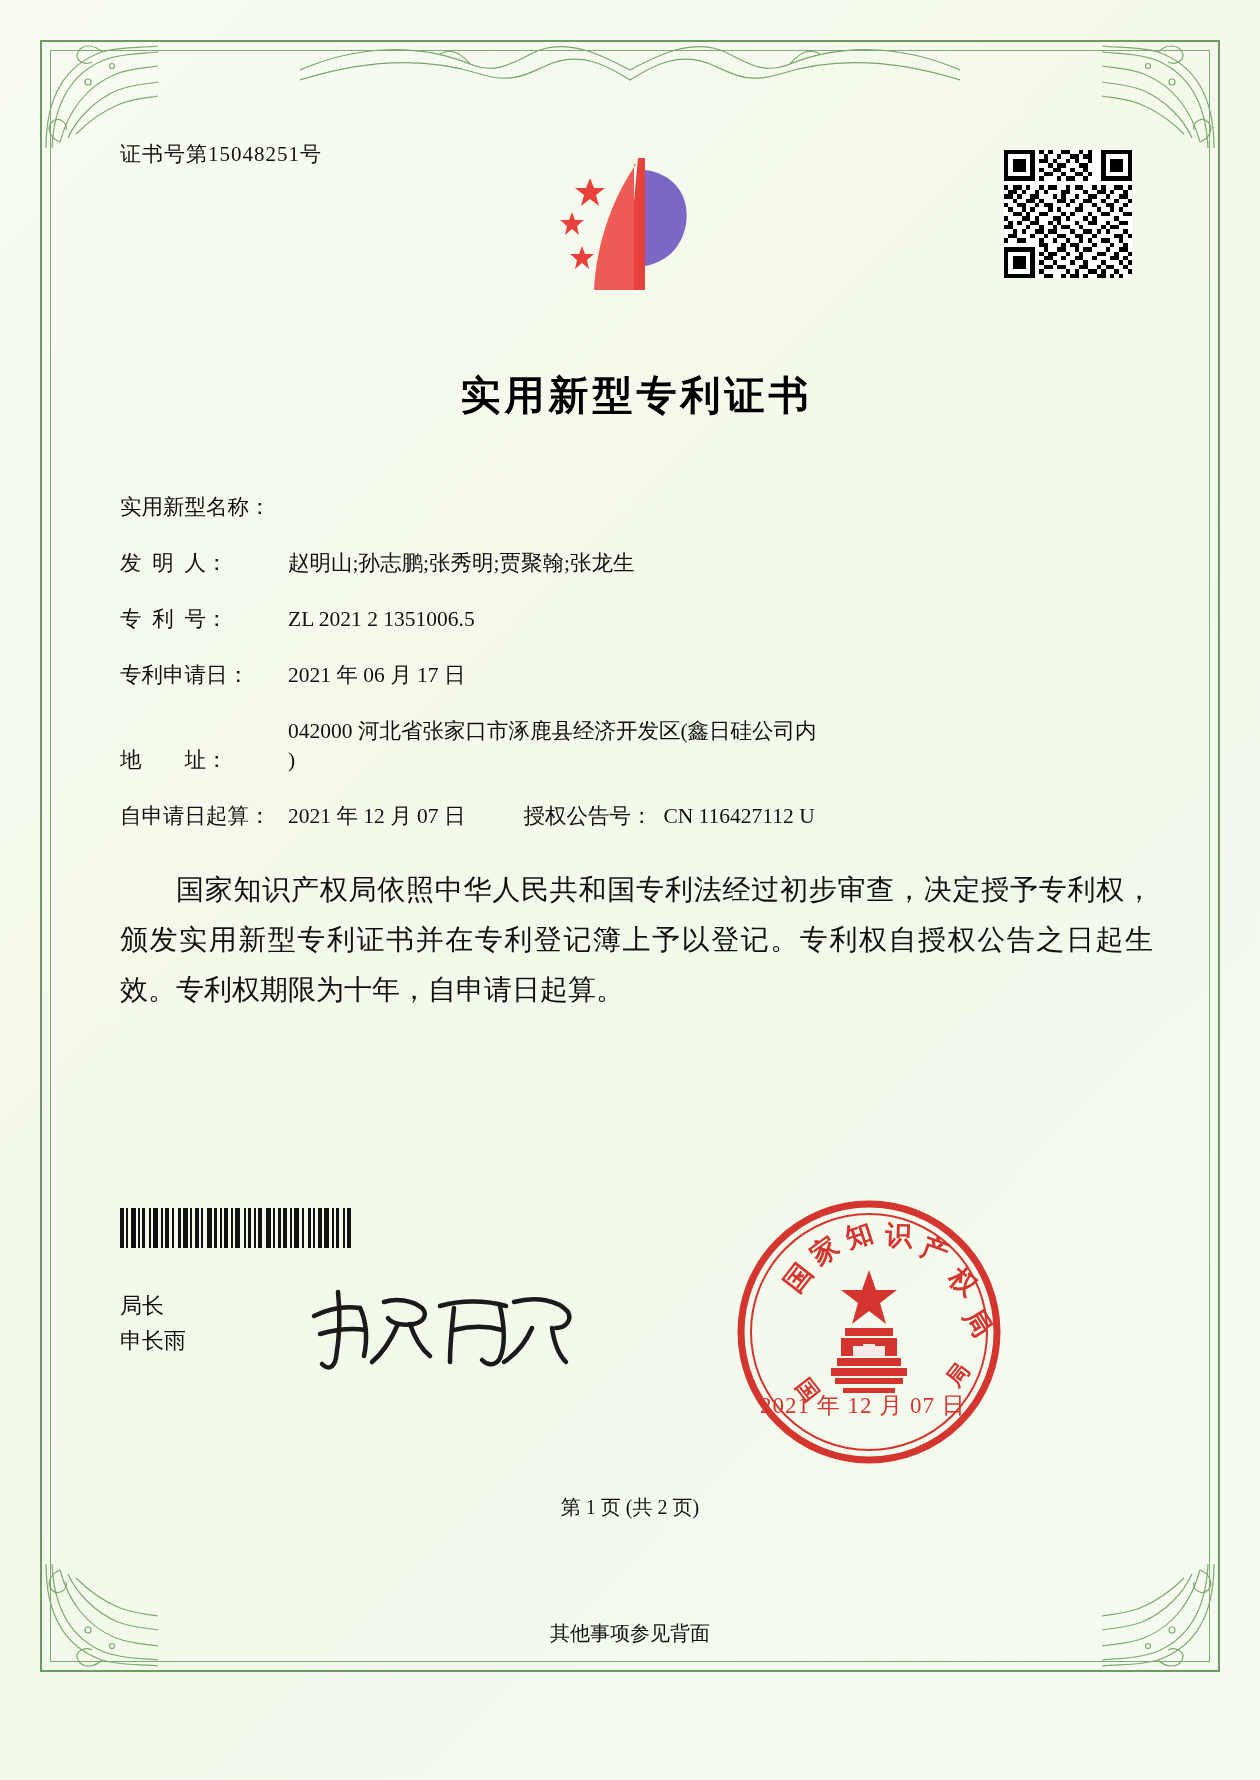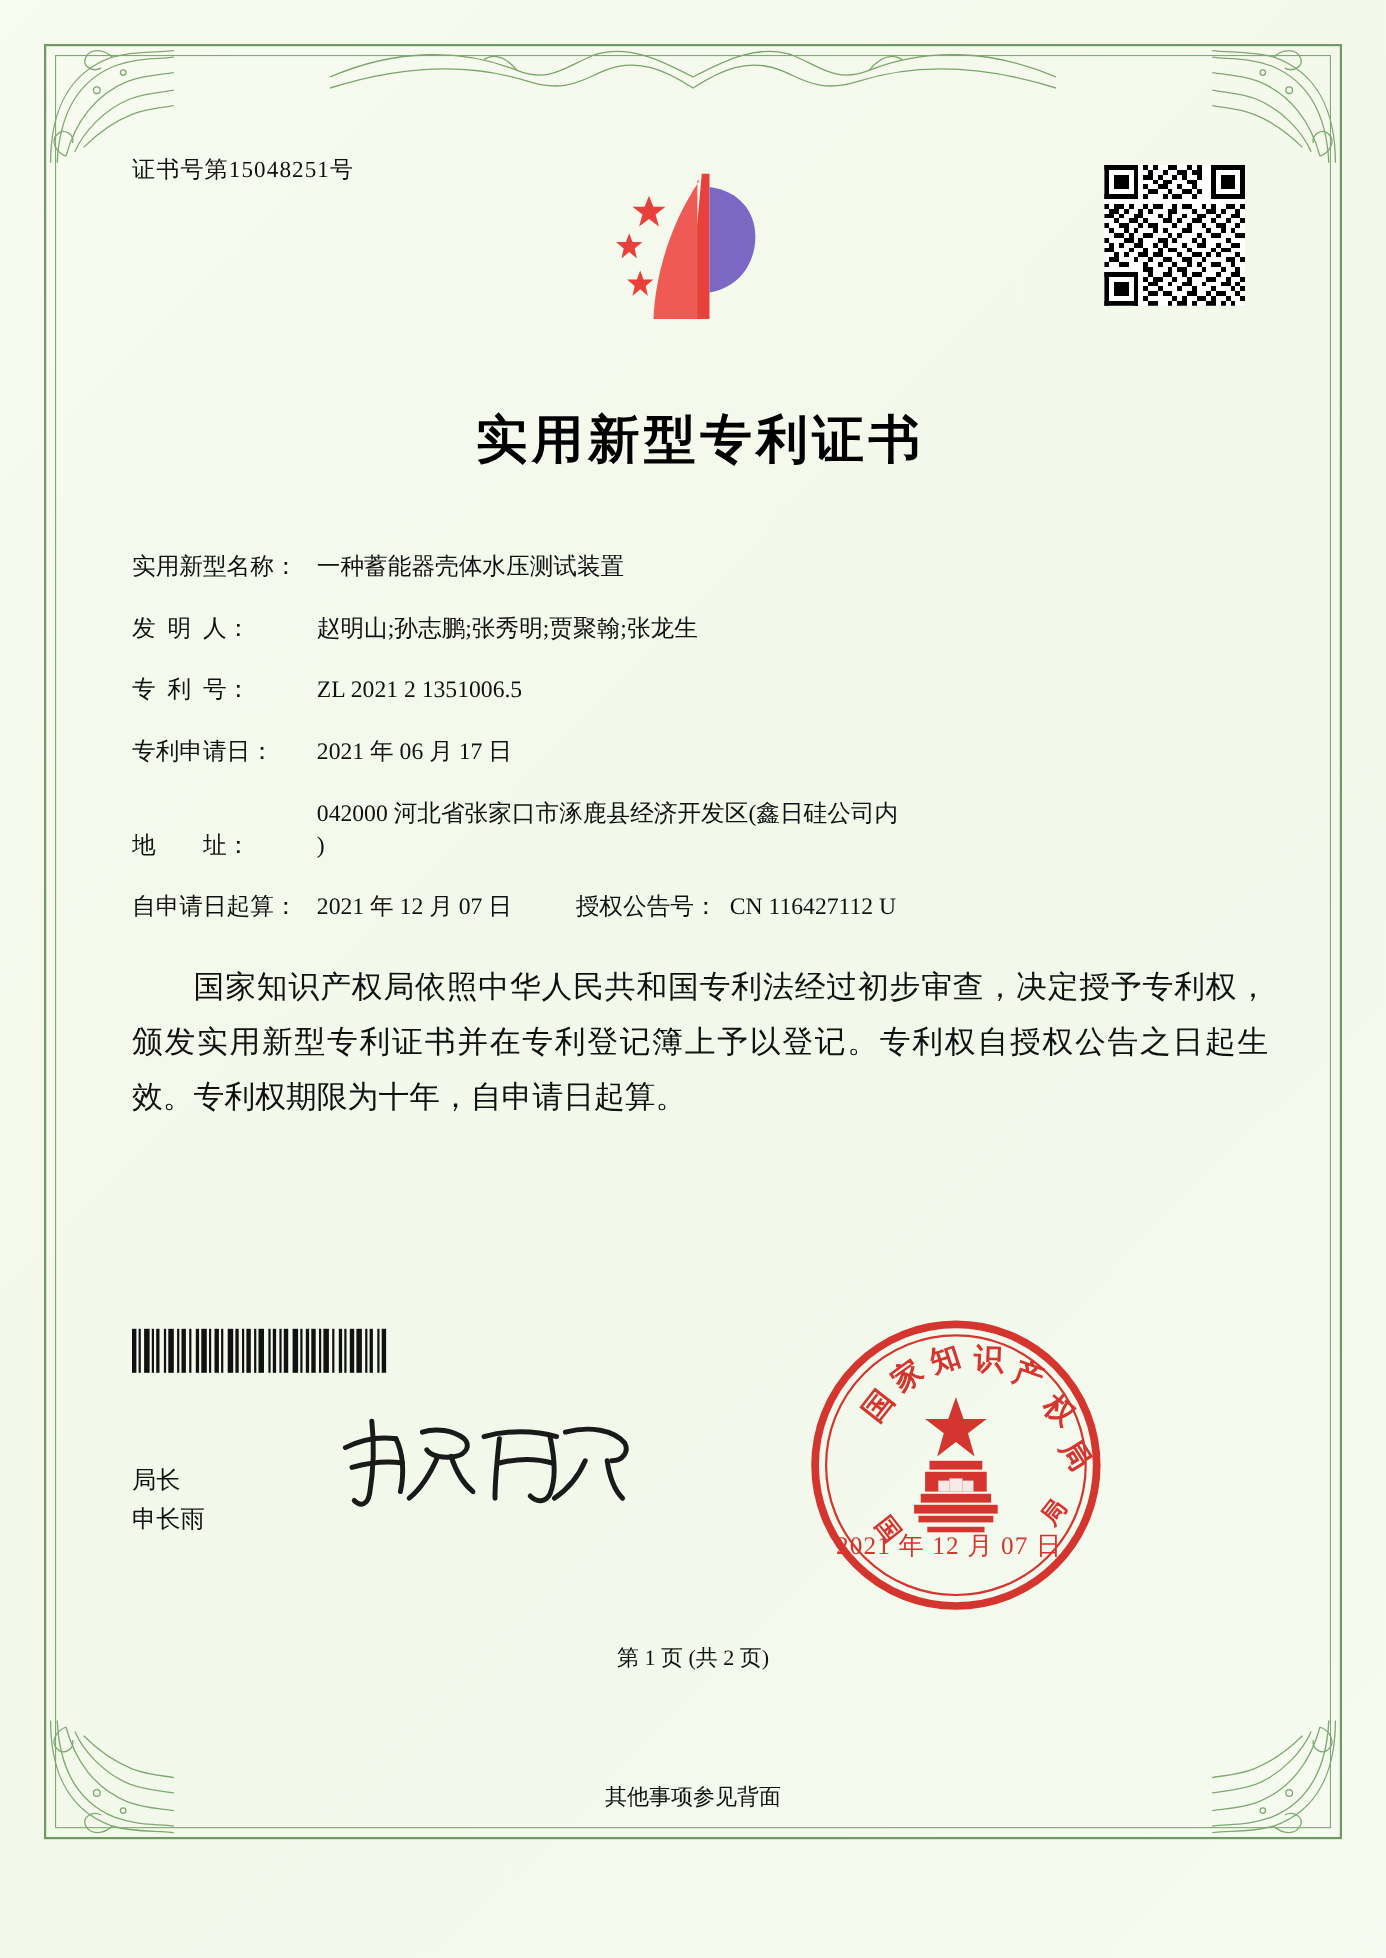--- a/index.html
+++ b/index.html
@@ -76,21 +76,21 @@
   .qr {
     position: absolute;
     right: 128px;
     top: 150px;
     width: 128px;
     height: 128px;
   }
 
   .title {
     text-align: center;
-    font-size: 47px;
+    font-size: 40px;
     font-weight: bold;
     letter-spacing: 4px;
     margin-top: 200px;
     font-family: "DejaVu Serif", "Liberation Serif", serif;
     color: #000;
   }
 
   .fields {
     margin-top: 70px;
     font-size: 21.5px;
@@ -143,21 +143,20 @@
   .barcode i { display: block; background: #111; height: 100%; }
 
   
   .sign-block {
     position: absolute;
     left: 120px;
     top: 1288px;
     font-size: 22px;
     line-height: 1.6;
     color: #111;
-    margin-top: 40px;
   }
   .signature {
     position: absolute;
     left: 300px;
     top: 1272px;
     width: 280px;
     height: 110px;
     color: #111;
   }
   .signature svg { width: 100%; height: 100%; }
@@ -502,21 +501,20 @@
   <div class="content">
 
     <div class="cert-no">证书号第15048251号</div>
 
     <div class="title">实用新型专利证书</div>
 
     <div class="fields">
 
       <div class="frow">
         <div class="flabel">实用新型名称：</div>
-        <div class="fvalue">一种蓄能器壳体水压测试装置</div>
       </div>
 
       <div class="frow">
         <div class="flabel">发  明  人：</div>
         <div class="fvalue">赵明山;孙志鹏;张秀明;贾聚翰;张龙生</div>
       </div>
 
       <div class="frow">
         <div class="flabel">专  利  号：</div>
         <div class="fvalue">ZL 2021 2 1351006.5</div>

